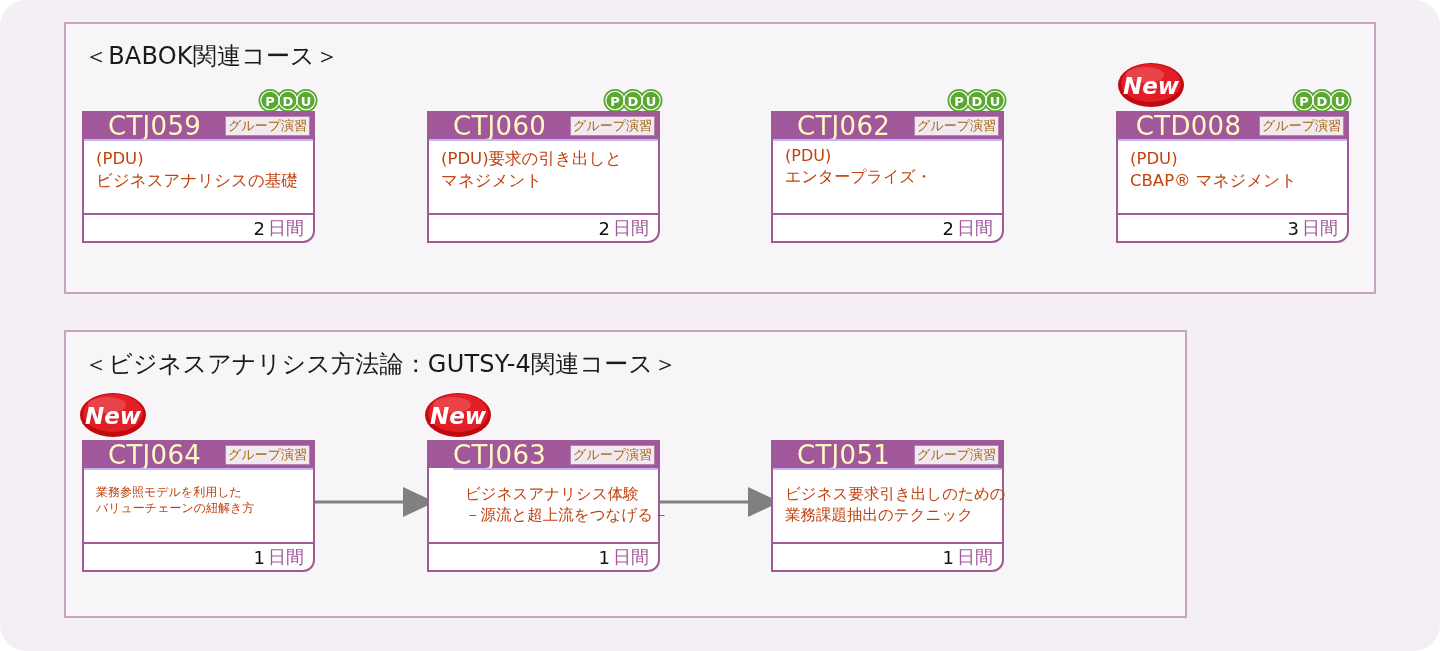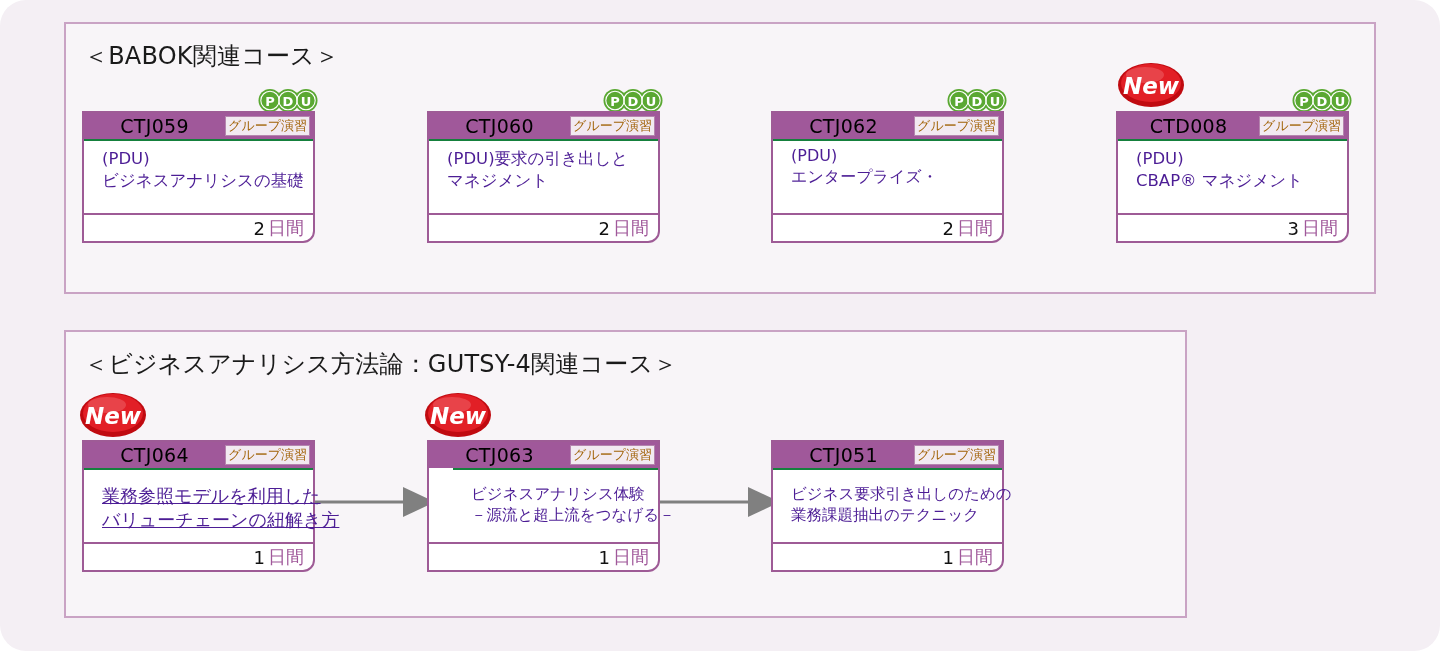--- a/index.html
+++ b/index.html
@@ -71,46 +71,46 @@
     position: relative;
     height: 26px;
     background: #a0589a;
     display: flex;
     align-items: center;
     box-sizing: border-box;
   }
   .card-code {
     flex: 1;
     text-align: center;
-    color: #000000;
-    font-size: 19px;
+    color: #fef9c3;
+    font-size: 26px;
     line-height: 26px;
     letter-spacing: 0.3px;
     font-family: "DejaVu Sans", "Liberation Sans", sans-serif;
   }
   .card-tag {
     margin-right: 3px;
     background: #f2eaf1;
     border: 1px solid #b585ae;
     color: #a16207;
     font-size: 13px;
     line-height: 18px;
     padding: 0 2px;
     white-space: nowrap;
     box-sizing: border-box;
     font-family: "DejaVu Sans", "Liberation Sans", sans-serif;
   }
 
   .card-body {
     position: relative;
     height: 74px;
-    border-top: 2px solid #15803d;
-    padding: 7px 8px 0 18px;
-    box-sizing: border-box;
-    color: #4c1d95;
+    border-top: 2px solid #c4b5fd;
+    padding: 7px 8px 0 12px;
+    box-sizing: border-box;
+    color: #c2410c;
     font-size: 16.5px;
     line-height: 1.35;
     font-family: "DejaVu Sans", "Liberation Sans", sans-serif;
   }
   .card-body .line { white-space: nowrap; }
 
   .card-foot {
     height: 28px;
     border-top: 2px solid #9e5b96;
     display: flex;
@@ -290,21 +290,21 @@
     <ellipse cx="34" cy="21" rx="30" ry="19" fill="#e21f26"></ellipse>
     <ellipse cx="28" cy="13" rx="19" ry="8" fill="#ea5055" opacity="0.75"></ellipse>
     <text x="34" y="32" text-anchor="middle" fill="#ffffff" font-family="DejaVu Sans, sans-serif" font-size="23" font-weight="bold" font-style="italic">New</text>
   </svg>
 
   <div class="card tall" style="left:82px; top:440px;">
     <div class="card-head">
       <div class="card-code">CTJ064</div>
       <div class="card-tag">グループ演習</div>
     </div>
-    <div class="card-body" style="font-size:18px; padding-top:14px;text-decoration:underline;">
+    <div class="card-body" style="font-size:12px; padding-top:14px;">
       <div class="line">業務参照モデルを利用した</div>
       <div class="line">バリューチェーンの紐解き方</div>
     </div>
     <div class="card-foot">
       <span class="days-num">1</span>
       <span class="days-unit">日間</span>
     </div>
   </div>
 
   <div class="card tall" style="left:427px; top:440px;">

